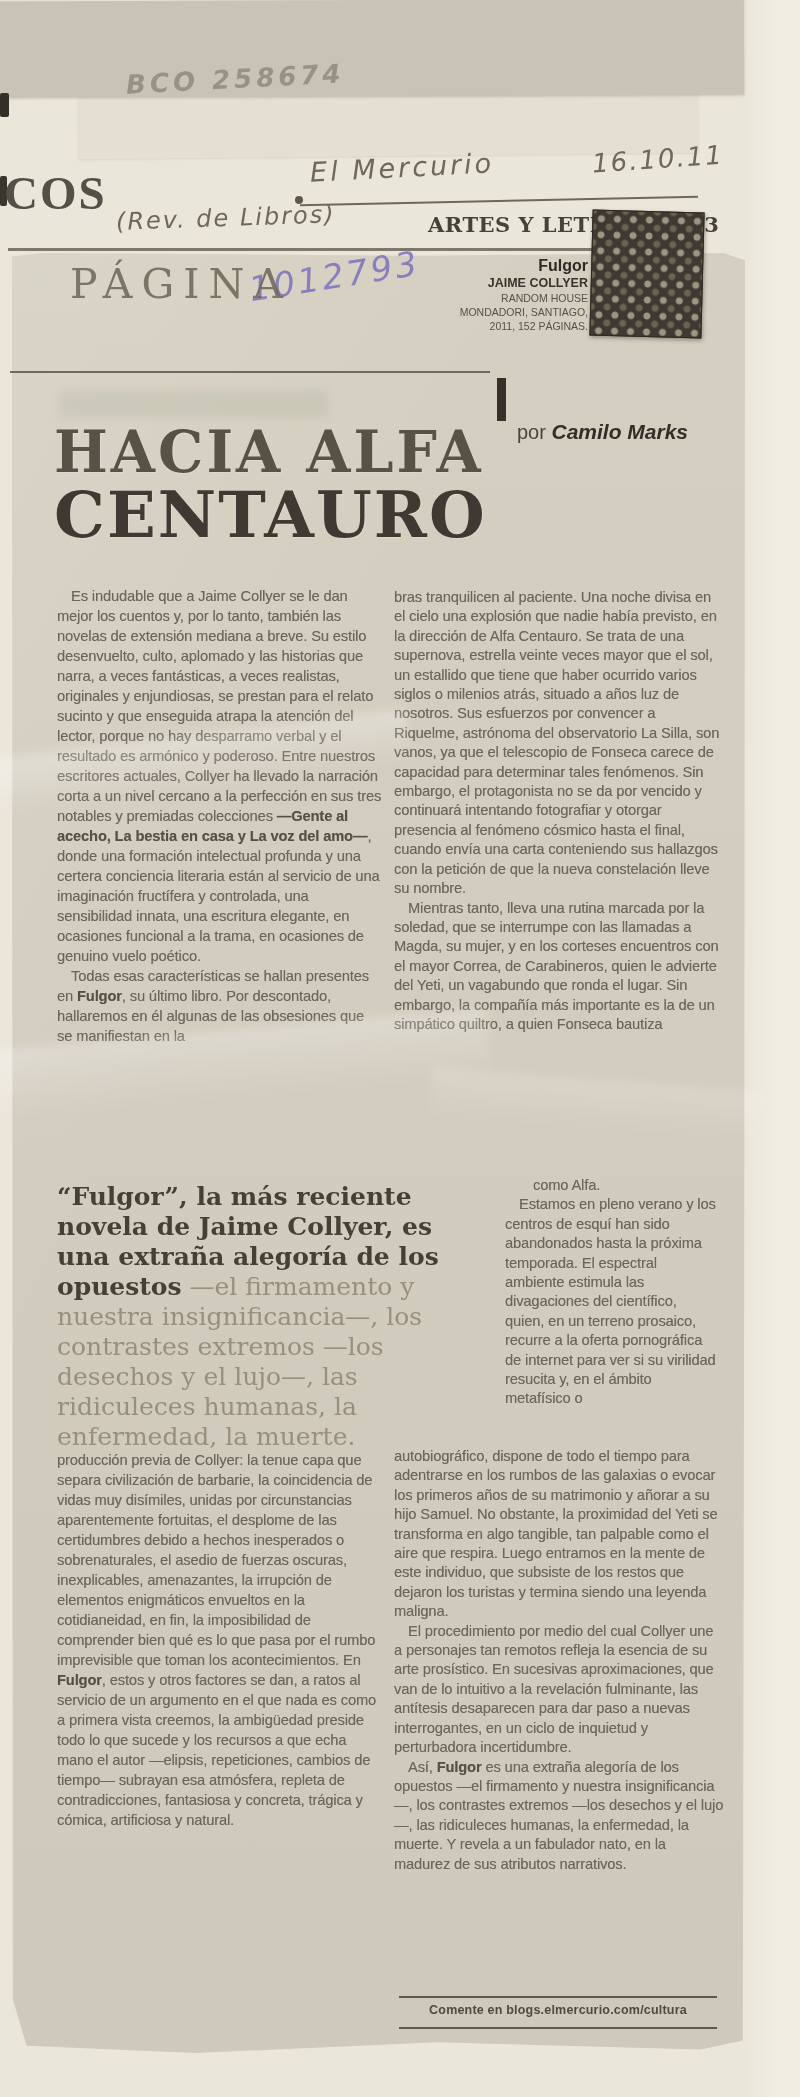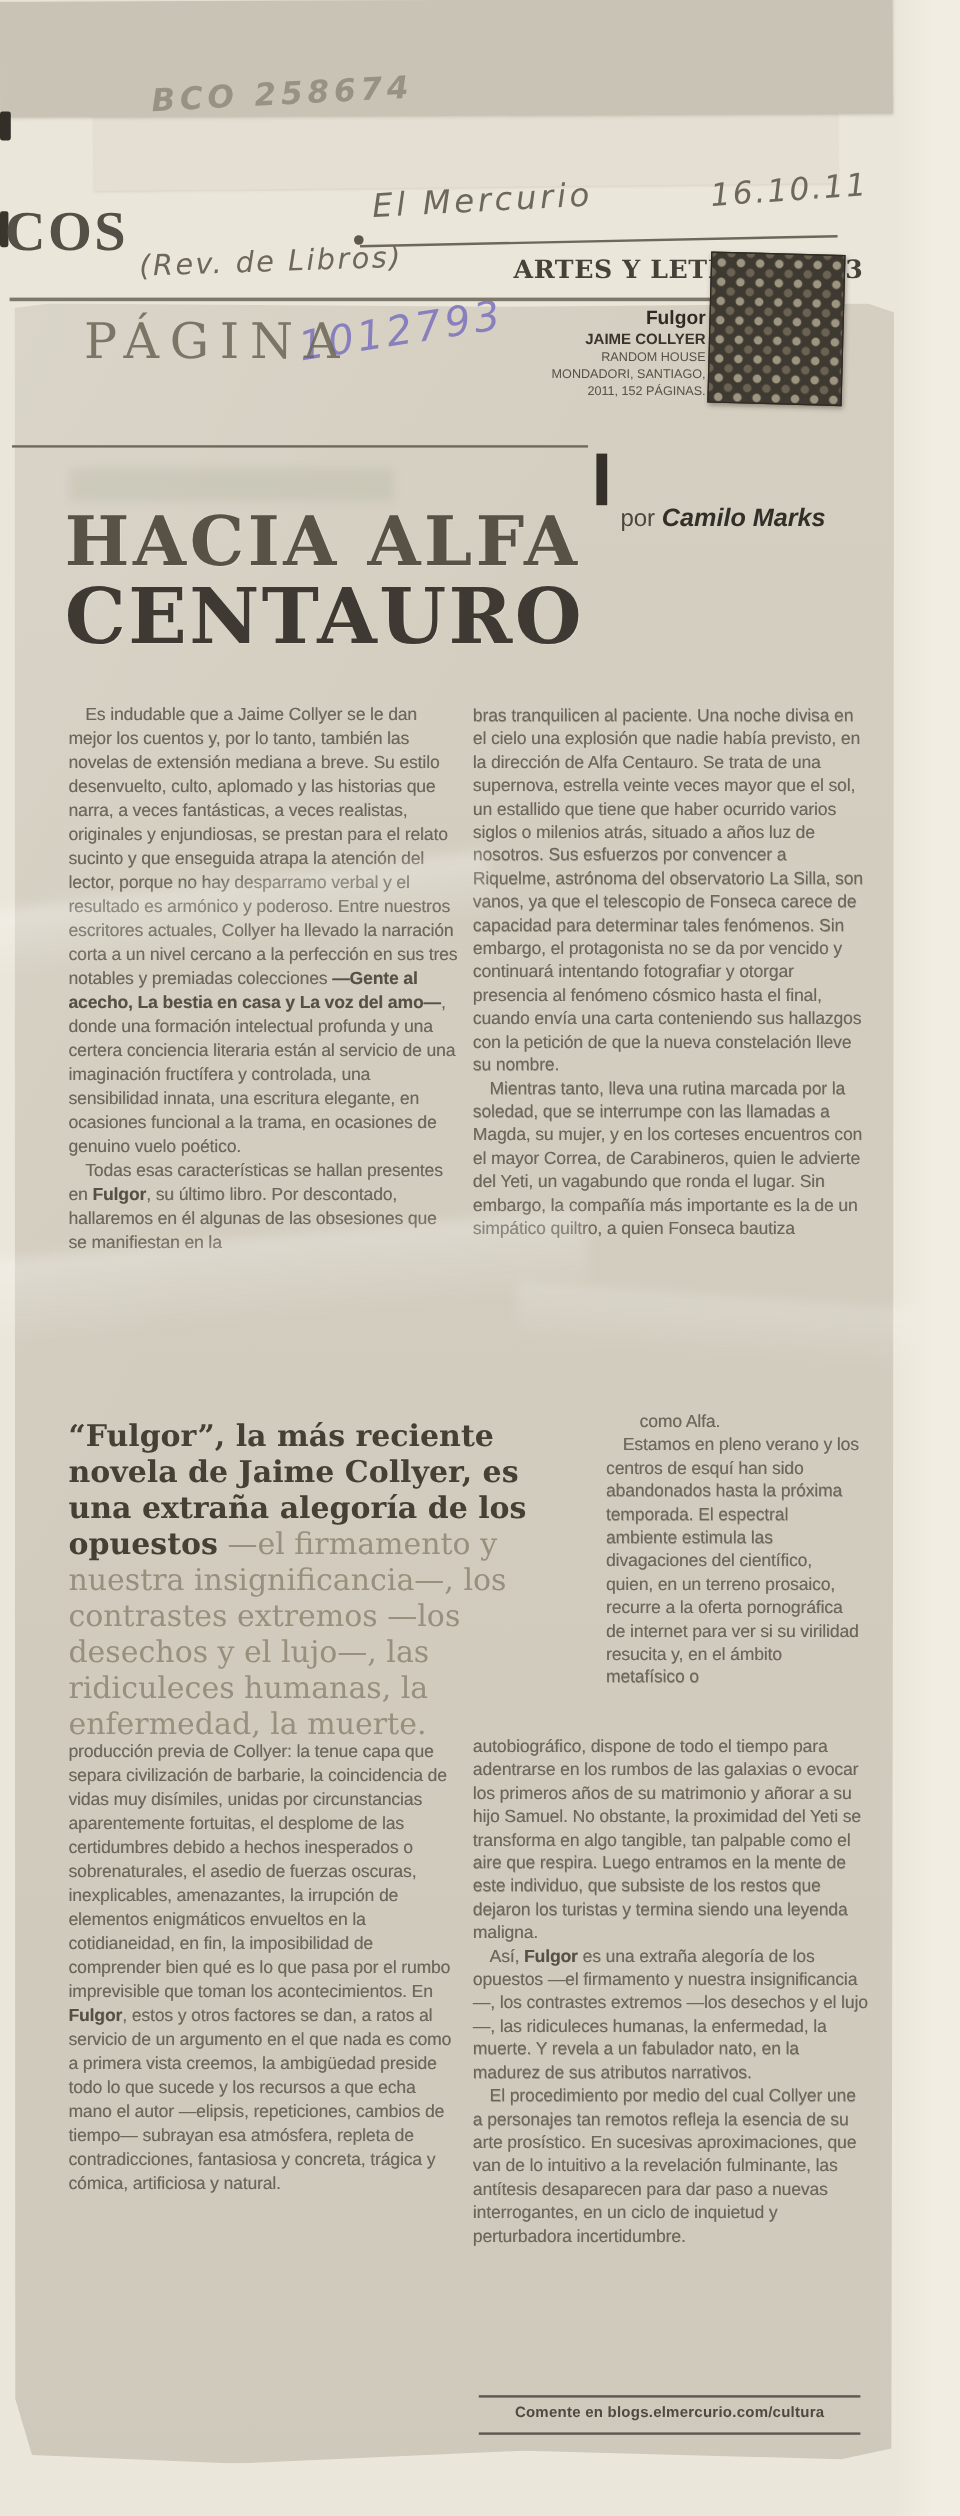--- a/index.html
+++ b/index.html
@@ -150,22 +150,22 @@
     <p>Mientras tanto, lleva una rutina marcada por la soledad, que se interrumpe con las llamadas a Magda, su mujer, y en los corteses encuentros con el mayor Correa, de Carabineros, quien le advierte del Yeti, un vagabundo que ronda el lugar. Sin embargo, la compañía más importante es la de un simpático quiltro, a quien Fonseca bautiza</p>
   </div>
 
   <div class="abs body-col col2n">
     <p class="tail">como Alfa.</p>
     <p>Estamos en pleno verano y los centros de esquí han sido abandonados hasta la próxima temporada. El espectral ambiente estimula las divagaciones del científico, quien, en un terreno prosaico, recurre a la oferta pornográfica de internet para ver si su virilidad resucita y, en el ámbito metafísico o</p>
   </div>
 
   <div class="abs body-col col2b">
     <p class="noindent">autobiográfico, dispone de todo el tiempo para adentrarse en los rumbos de las galaxias o evocar los primeros años de su matrimonio y añorar a su hijo Samuel. No obstante, la proximidad del Yeti se transforma en algo tangible, tan palpable como el aire que respira. Luego entramos en la mente de este individuo, que subsiste de los restos que dejaron los turistas y termina siendo una leyenda maligna.</p>
+    <p>El procedimiento por medio del cual Collyer une a personajes tan remotos refleja la esencia de su arte prosístico. En sucesivas aproximaciones, que van de lo intuitivo a la revelación fulminante, las antítesis desaparecen para dar paso a nuevas interrogantes, en un ciclo de inquietud y perturbadora incertidumbre.</p>
     <p><span>Así, </span><span class="b">Fulgor</span><span> es una extraña alegoría de los opuestos —el firmamento y nuestra insignificancia—, los contrastes extremos —los desechos y el lujo—, las ridiculeces humanas, la enfermedad, la muerte. Y revela a un fabulador nato, en la madurez de sus atributos narrativos.</span></p>
-    <p>El procedimiento por medio del cual Collyer une a personajes tan remotos refleja la esencia de su arte prosístico. En sucesivas aproximaciones, que van de lo intuitivo a la revelación fulminante, las antítesis desaparecen para dar paso a nuevas interrogantes, en un ciclo de inquietud y perturbadora incertidumbre.</p>
   </div>
 
   <div class="abs f-rule1"></div>
   <div class="abs f-text">Comente en blogs.elmercurio.com/cultura</div>
   <div class="abs f-rule2"></div>
 
   <div class="abs crease c1"></div>
   <div class="abs crease c2"></div>
   <div class="abs crease c3"></div>
 </div>

